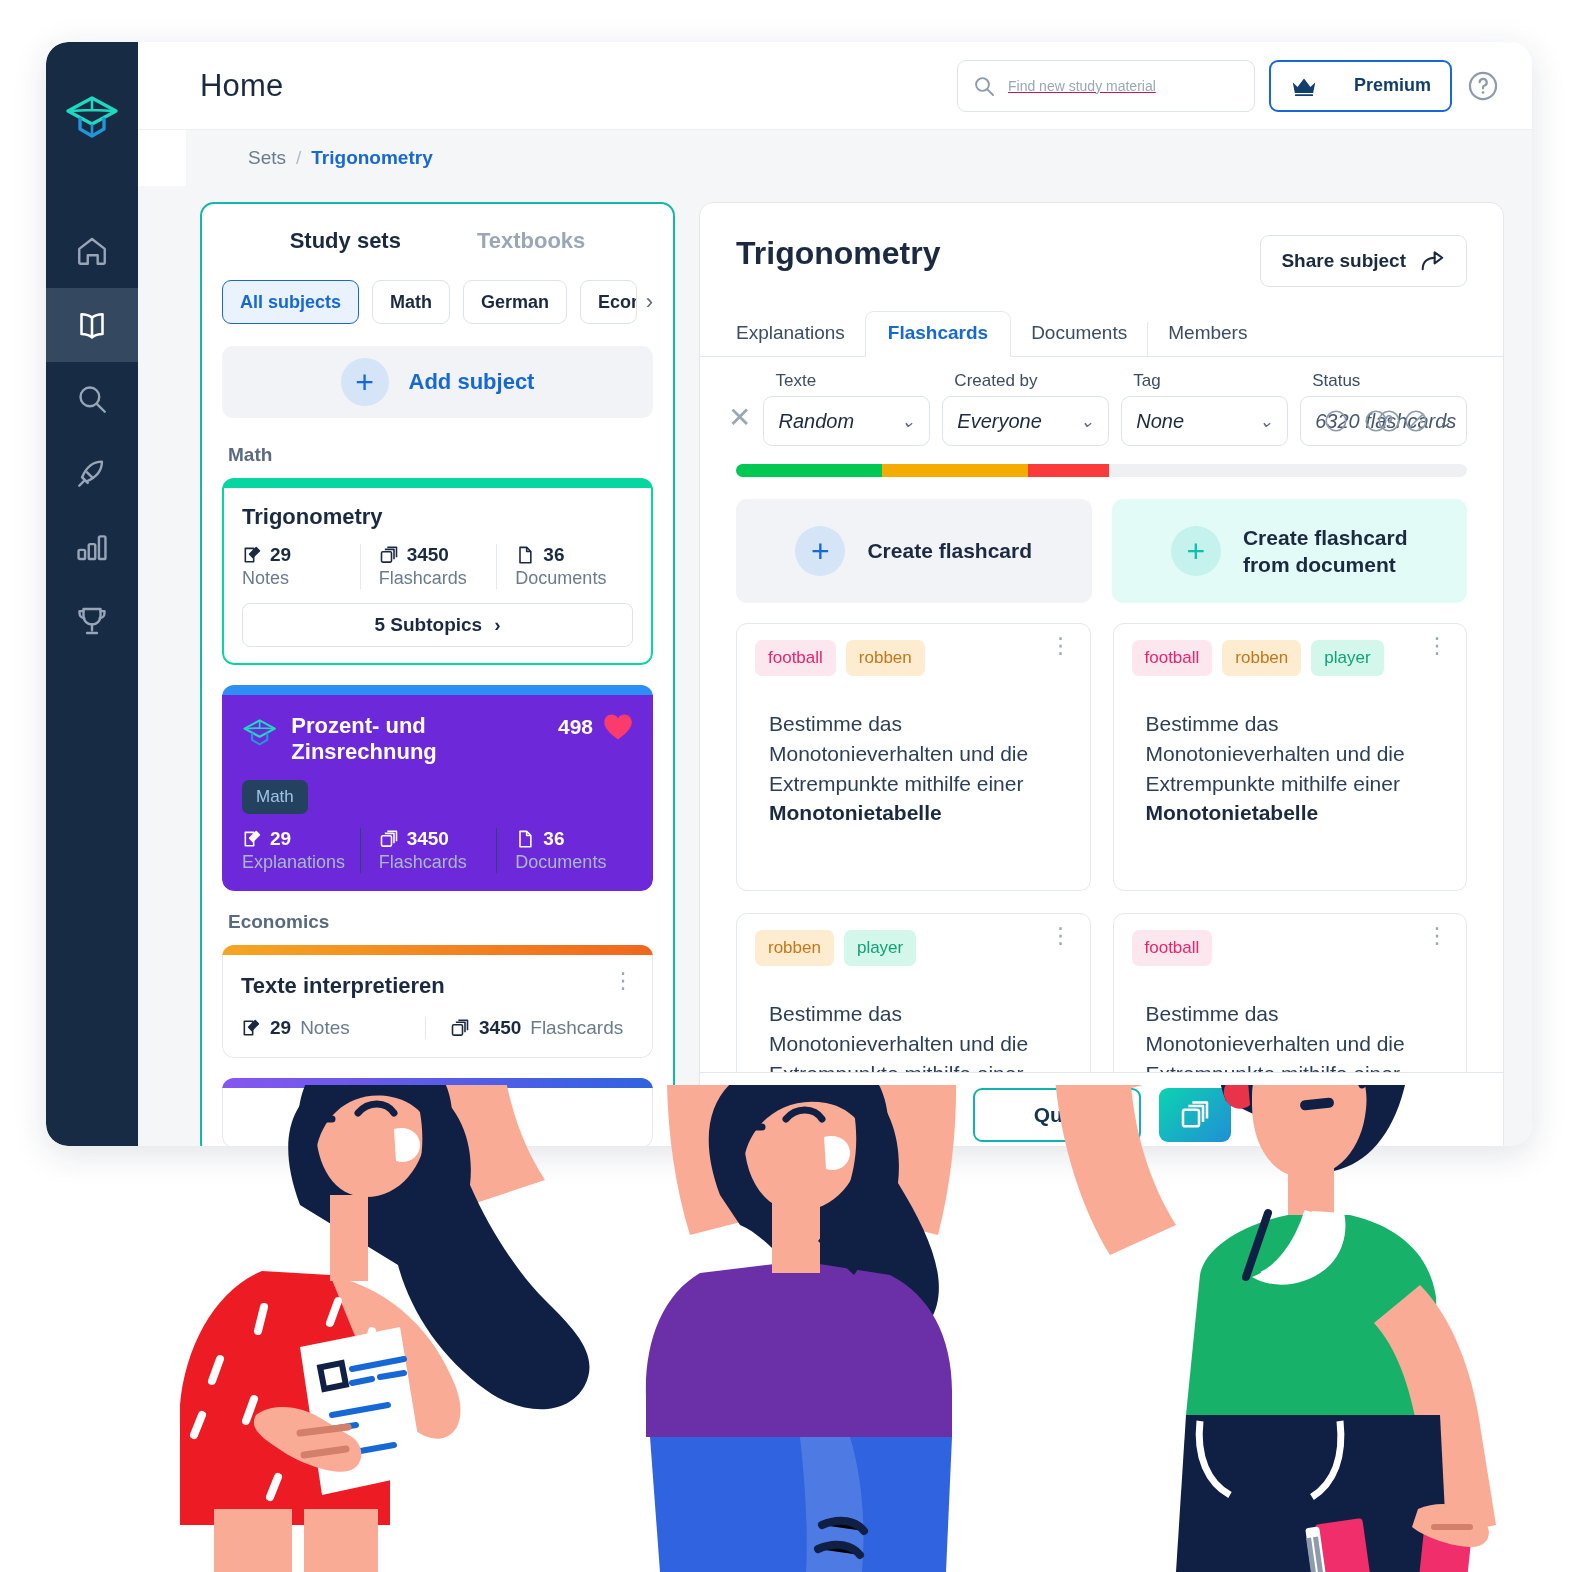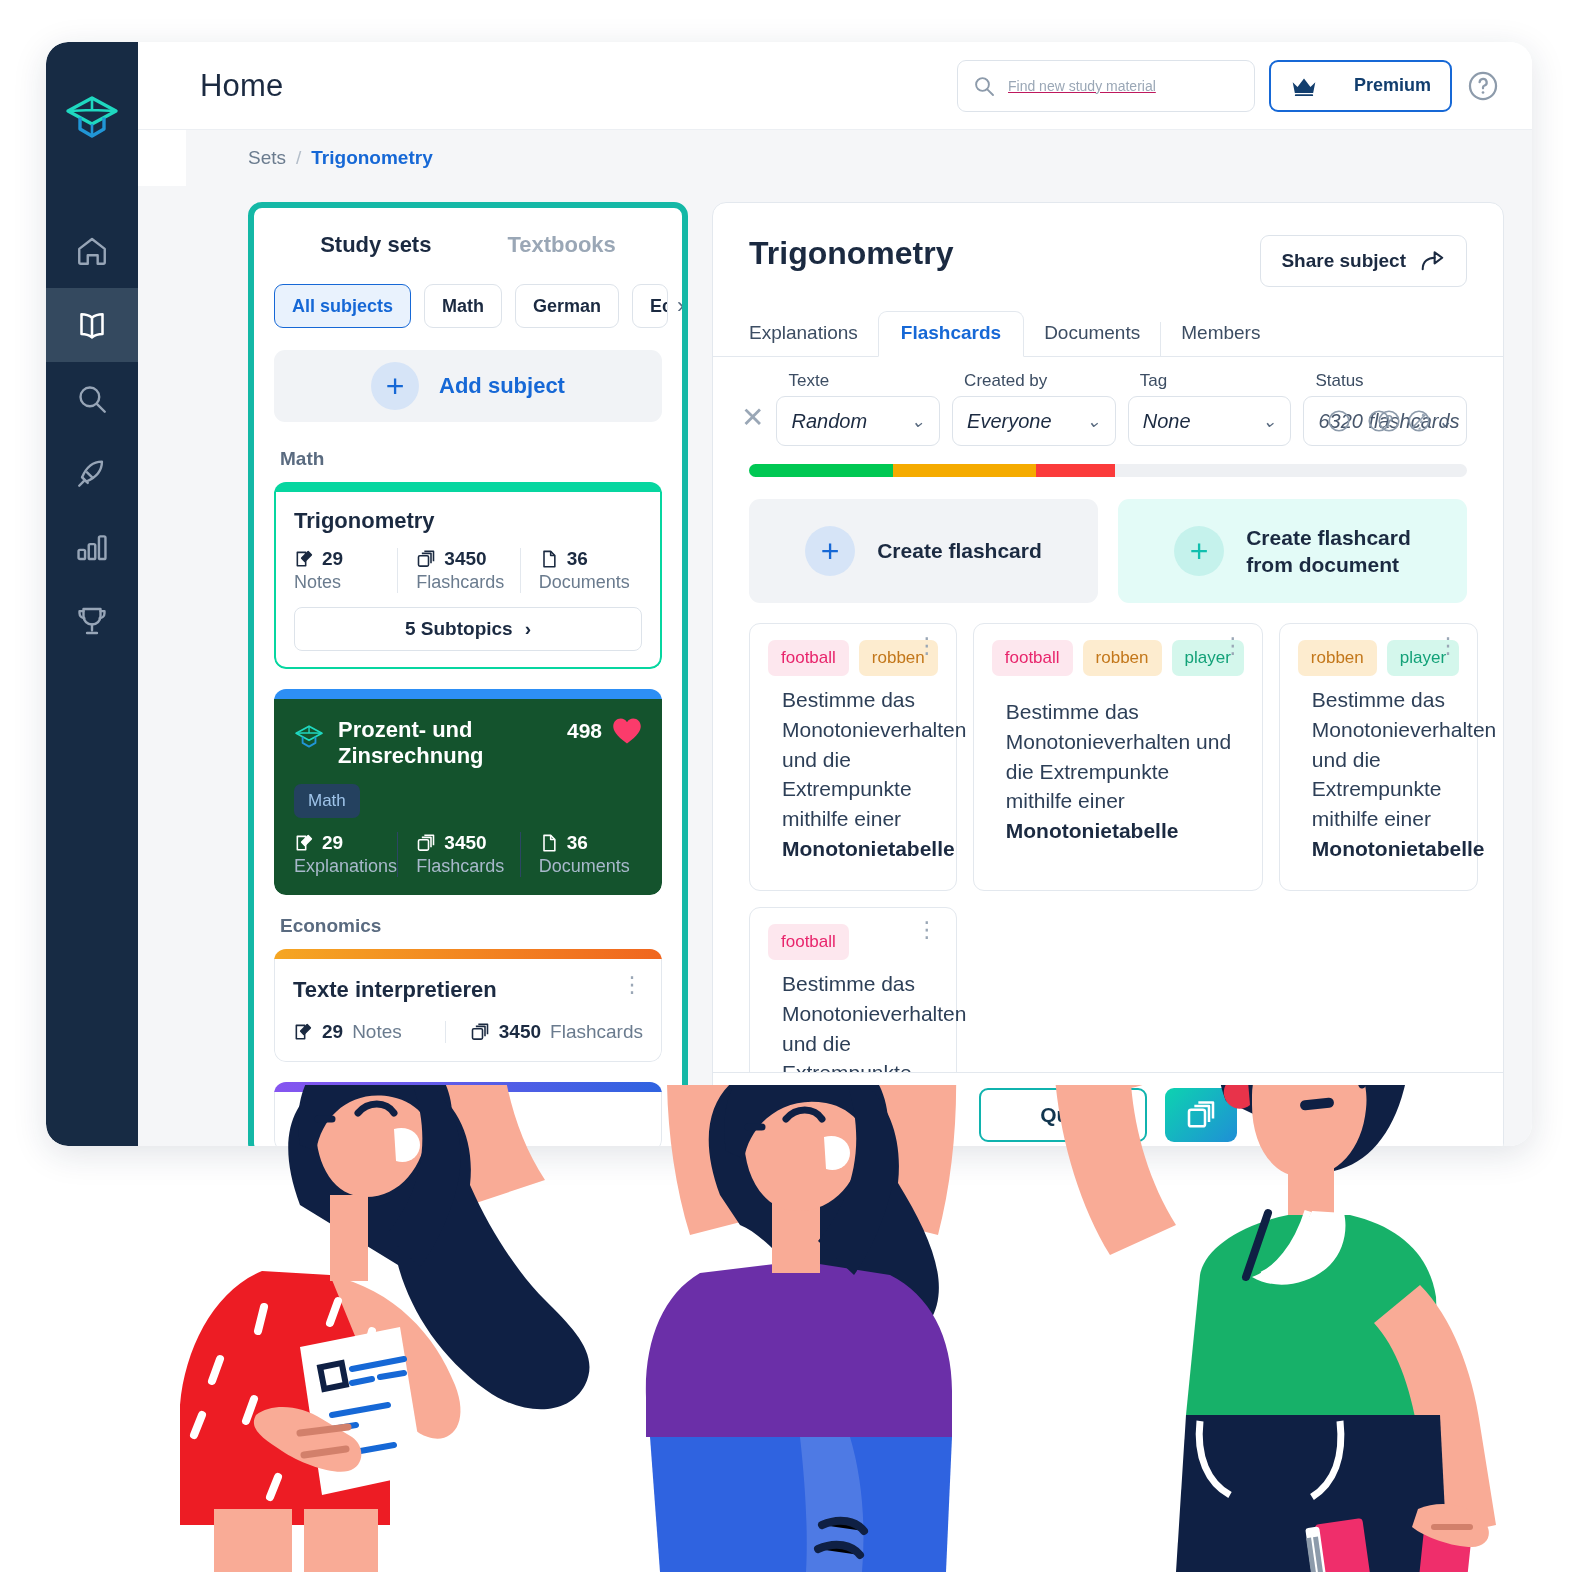--- a/index.html
+++ b/index.html
@@ -65,22 +65,22 @@
   .bc-link{ color:#1668d6; font-weight:bold; }
 
   
   .content{
     position:absolute; left:92px; top:144px; right:0; bottom:0; background:#f5f6f8;
     padding:16px 28px 0 62px; display:flex; gap:24px;
   }
 
   
   .left-panel{
-    width:440px; background:#fff; border:6px solid #14b8a6; border-radius:14px;
-    padding:24px 20px 0 20px; position:relative; overflow:hidden; height:955px;margin-left:48px;
+    width:475px; background:#fff; border:2px solid #14b8a6; border-radius:14px;
+    padding:24px 20px 0 20px; position:relative; overflow:hidden; height:955px;
   }
   .lp-tabs{ display:flex; justify-content:center; gap:76px; margin-bottom:26px; }
   .lp-tab{ font-size:22px; font-weight:bold; color:#1b2a41; cursor:pointer; }
   .lp-tab.muted{ color:#9aa7b6; }
   .chips{ display:flex; gap:13px; align-items:center; margin-bottom:22px; }
   .chip{
     height:44px; border:1.5px solid #dde3ea; border-radius:9px; display:flex; align-items:center;
     padding:0 17px; font-size:18px; font-weight:bold; color:#1b2a41; background:#fff; white-space:nowrap;
   }
   .chip.sel{ border-color:#1668d6; color:#1668d6; background:#e9f2fd; }
@@ -108,21 +108,21 @@
   .stat{ flex:1; }
   .stat + .stat{ border-left:1px solid #e3e8ee; padding-left:18px; }
   .stat-top{ display:flex; align-items:center; gap:8px; font-size:19px; font-weight:bold; color:#1b2a41; }
   .stat-label{ font-size:18px; color:#6a7b8e; margin-top:2px; }
   .subtopics{
     margin-top:14px; height:44px; border:1px solid #dde3ea; border-radius:8px;
     display:flex; align-items:center; justify-content:center; gap:12px;
     font-size:19px; font-weight:bold; color:#1b2a41; cursor:pointer;
   }
 
-  .dark-card{ background:#14532d; border-radius:0 0 12px 12px; padding:18px 20px 18px 20px; margin-top:-4px; }
+  .dark-card{ background:#6d28d9; border-radius:0 0 12px 12px; padding:18px 20px 18px 20px; margin-top:-4px; }
   .dc-head{ display:flex; align-items:flex-start; gap:14px; }
   .dc-title{ font-size:22px; font-weight:bold; color:#fff; line-height:1.2; }
   .dc-fav{ margin-left:auto; display:flex; align-items:center; gap:10px; }
   .dc-count{ font-size:21px; font-weight:bold; color:#fff; }
   .dc-tag{
     display:inline-flex; align-items:center; height:34px; padding:0 14px;
     background:#24415f; color:#9fc4ea; border-radius:7px; font-size:17px; margin:14px 0 14px 0;
   }
   .dark-card .stat-top{ color:#fff; }
   .dark-card .stat-label{ color:#a8b8cb; }
@@ -187,21 +187,21 @@
     flex:1; height:104px; border-radius:11px; display:flex; align-items:center;
     justify-content:center; gap:22px; cursor:pointer;
   }
   .cb-plain{ background:#f1f3f6; }
   .cb-teal{ background:#e3fbf7; }
   .cb-circle{ width:50px;height:50px;border-radius:50%;display:flex;align-items:center;justify-content:center;font-size:32px;line-height:1; }
   .cb-circle.blue{ background:#d6e4f7; color:#1668d6; }
   .cb-circle.teal{ background:#c5f2ec; color:#11bfae; }
   .cb-text{ font-size:21px; font-weight:bold; color:#1b2a41; line-height:1.3; }
 
-  .cards-grid{ margin:20px 36px 0 36px; display:grid; grid-template-columns:1fr 1fr 1fr; gap:16px; }
+  .cards-grid{ margin:20px 36px 0 36px; display:grid; grid-template-columns:1fr 1fr; gap:22px; }
   .fcard{ border:1px solid #e3e8ee; border-radius:11px; height:268px; padding:16px 18px; position:relative; background:#fff; }
   .tagrow{ display:flex; gap:10px; align-items:flex-start; }
   .tag{ height:36px; display:inline-flex; align-items:center; padding:0 13px; border-radius:7px; font-size:17px; }
   .tag-football{ background:#fde7ee; color:#e8256c; }
   .tag-robben{ background:#fdeccf; color:#c3771a; }
   .tag-player{ background:#d4f7ec; color:#12a178; }
   .fcard .kebab{ position:absolute; right:18px; top:14px; }
   .fc-text{
     position:absolute; left:32px; right:28px; top:50%; transform:translateY(-40%);
     text-align:left; font-size:21px; color:#2d3f57; line-height:1.42;

